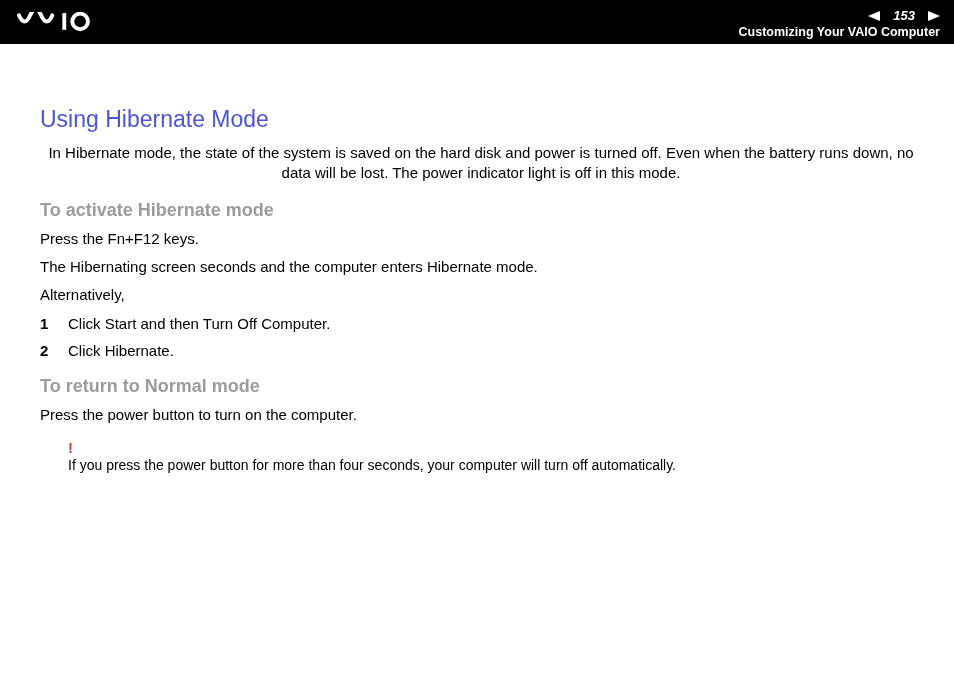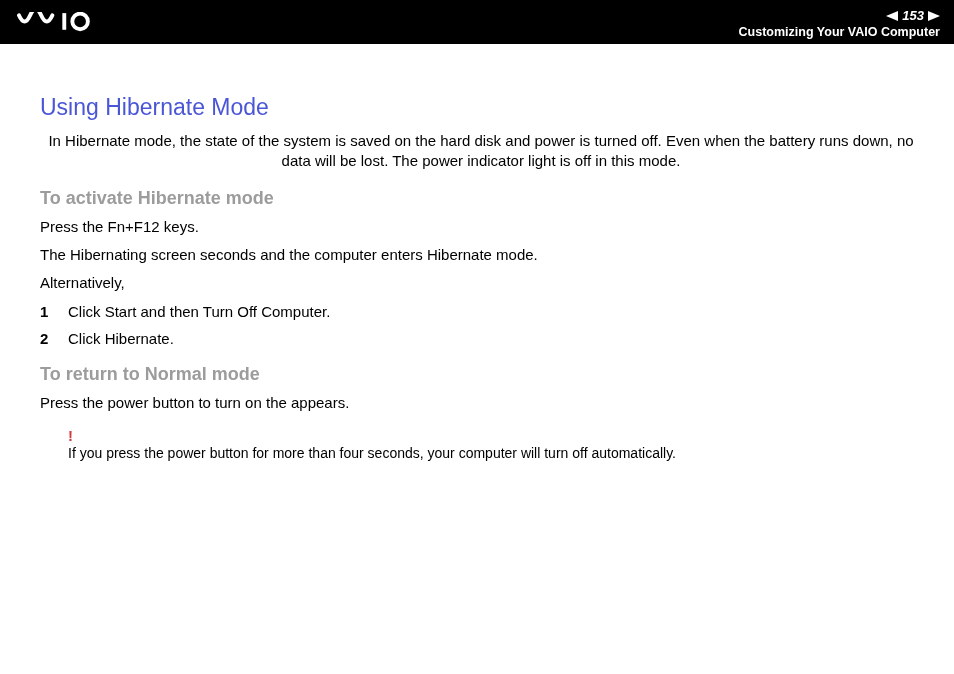--- a/index.html
+++ b/index.html
@@ -24,38 +24,39 @@
       align-items: center;
     }
     .header-right {
       text-align: right;
       padding-top: 2px;
     }
     .page-nav {
       display: flex;
       align-items: center;
       justify-content: flex-end;
-      gap: 4px;
+      gap: 13px;
       line-height: 1;
     }
     .page-nav .num {
       font-weight: bold;
       font-style: italic;
       font-size: 13px;
     }
     .arrow {
       display: inline-block;
     }
     .breadcrumb {
       font-weight: bold;
       font-size: 12.5px;
       margin-top: 1px;
     }
     .content {
       padding: 50px 32px 20px 40px;
+      margin-top: 12px;
     }
     .title {
       color: #4a56d6;
       font-size: 23px;
       font-weight: normal;
       margin-bottom: 10px;
     }
     .intro {
       font-size: 15px;
       line-height: 1.35;
@@ -163,21 +164,21 @@
     </li>
     <li>
       <span class="n">2</span>
       <span>
         <span>Click </span><b>Hibernate</b><span>.</span>
       </span>
     </li>
   </ol>
 
   <h2 class="subhead">To return to Normal mode</h2>
-  <p class="para">Press the power button to turn on the appears.</p>
+  <p class="para">Press the power button to turn on the computer.</p>
 
   <div class="note-block">
     <div class="note-wrap">
       <span class="note-bang">!</span>
       <span class="note-text">If you press the power button for more than four seconds, your computer will turn off automatically.</span>
     </div>
   </div>
 </div>
 
 </body></html>

